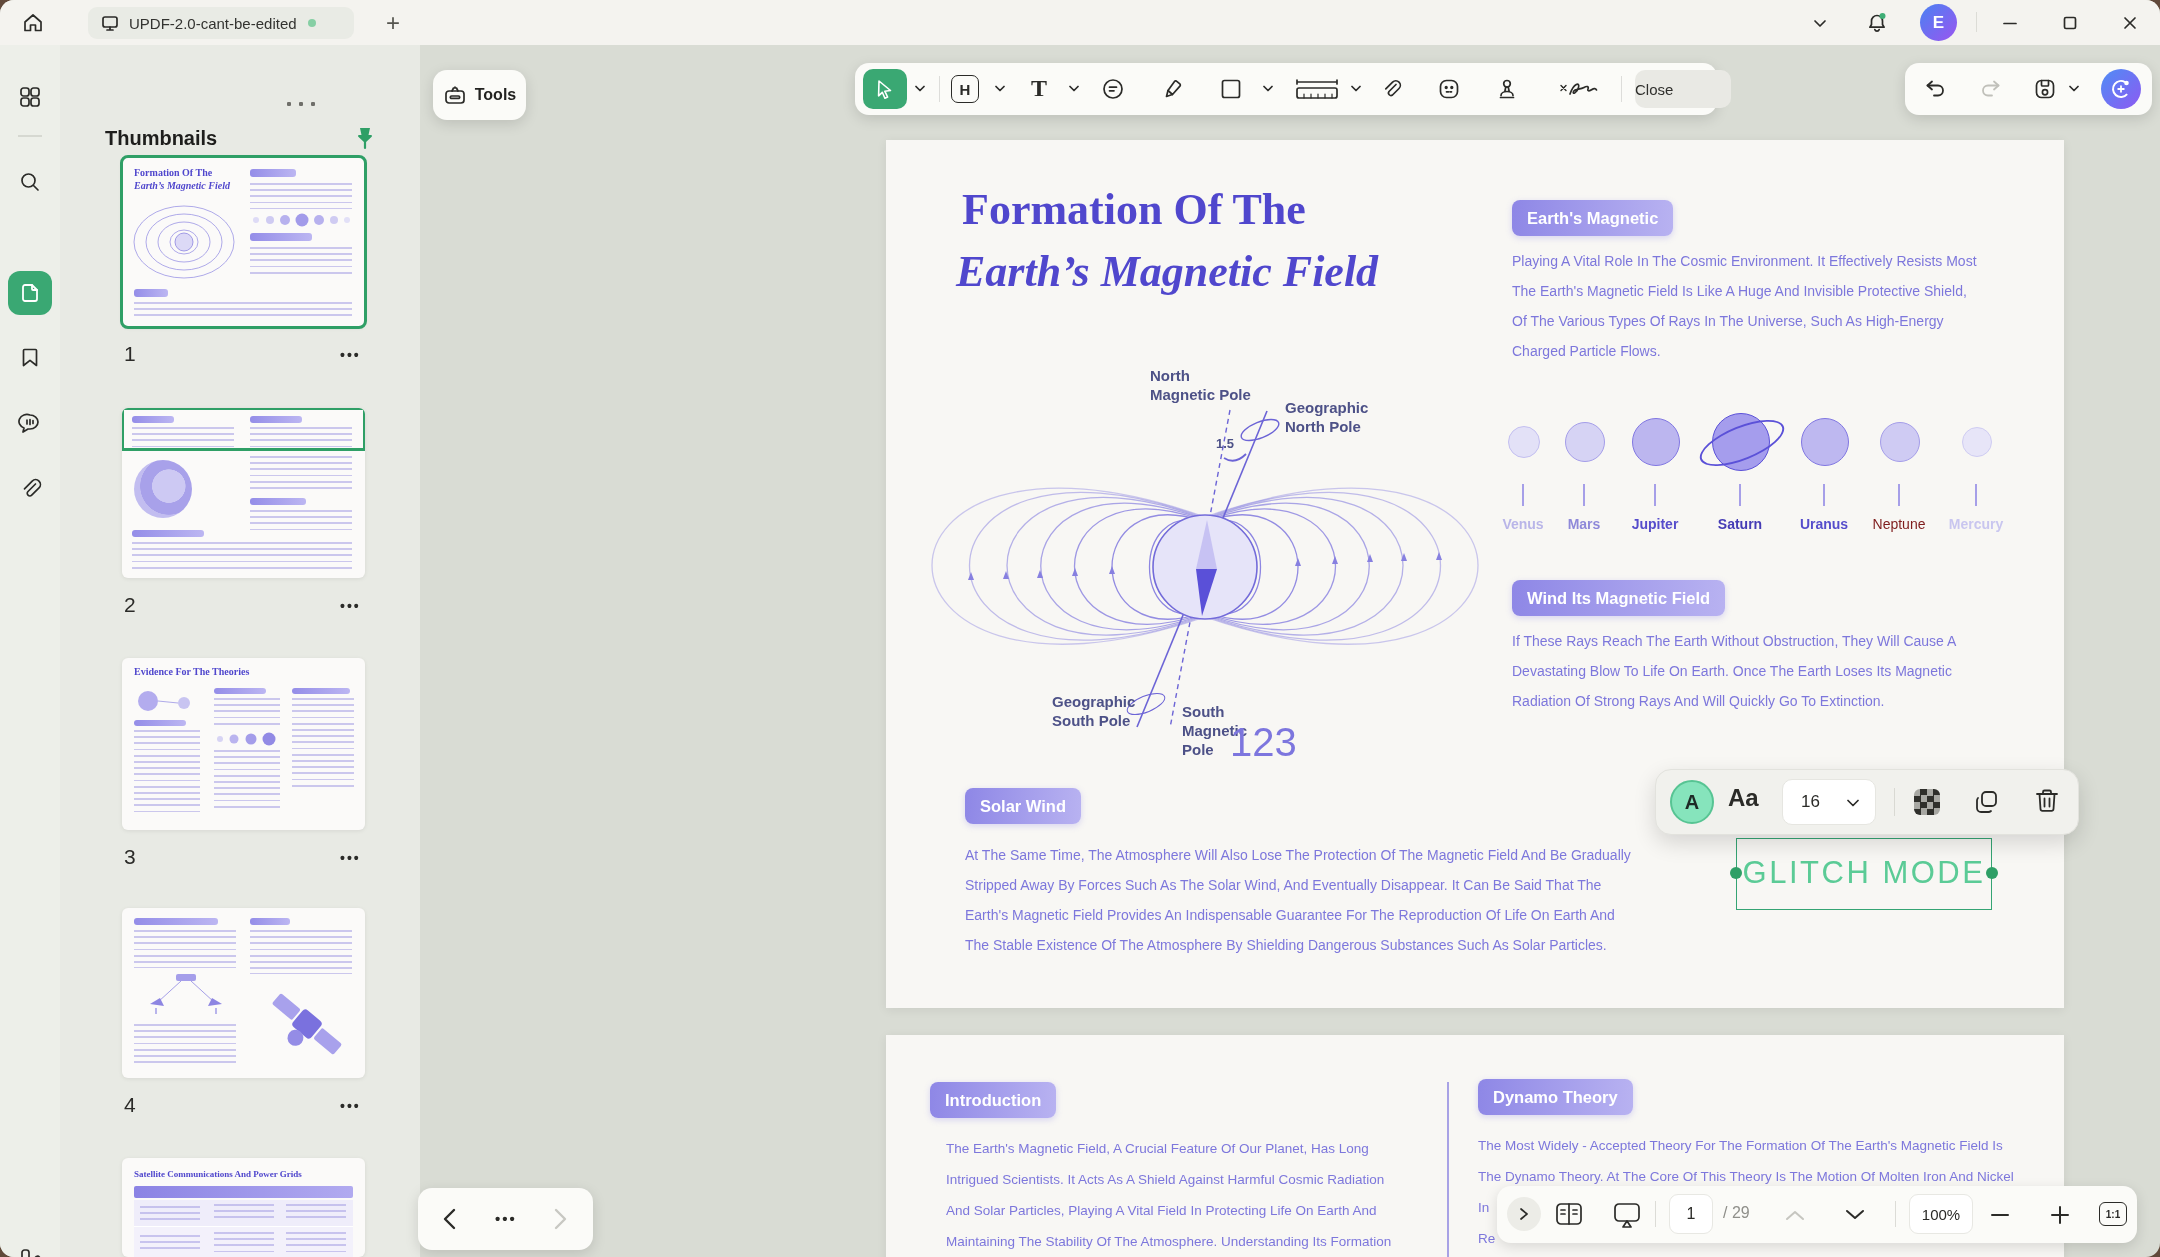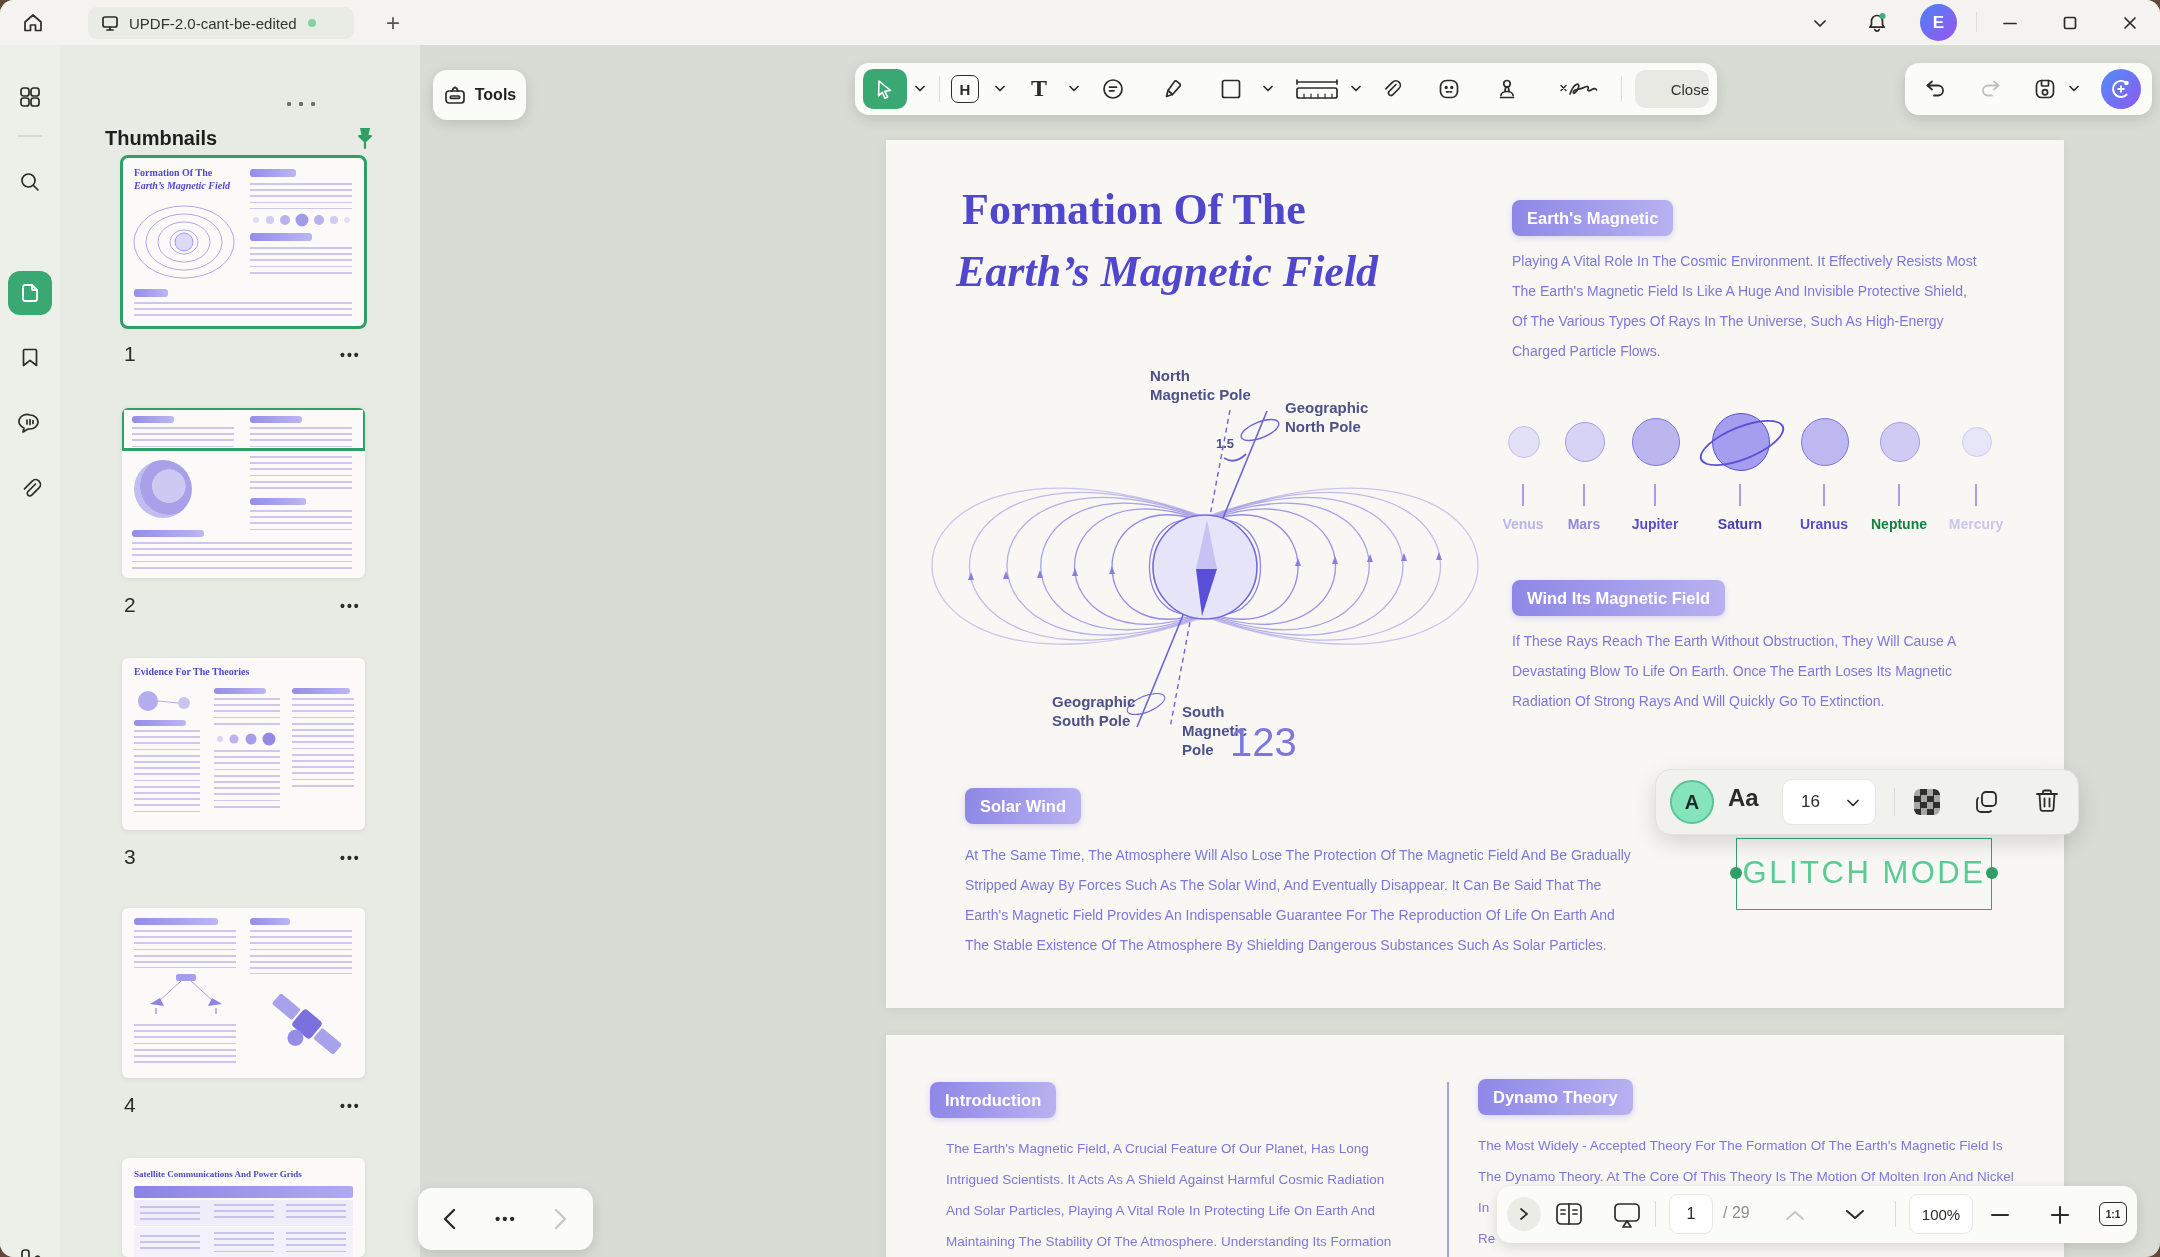--- a/index.html
+++ b/index.html
@@ -39,21 +39,21 @@
   #toolsbtn{position:absolute;left:433px;top:70px;width:93px;height:50px;display:flex;align-items:center;justify-content:center;gap:8px;}
   #toolsbtn span{font-size:16px;font-weight:700;color:#222220;}
   #toolbar{position:absolute;left:855px;top:63px;width:862px;height:52px;}
   #rtoolbar{position:absolute;left:1905px;top:63px;width:247px;height:52px;}
   .tbit{position:absolute;top:14px;width:24px;height:24px;}
   .tbchev{position:absolute;top:22px;width:10px;height:8px;}
   .tbdiv{position:absolute;top:13px;width:1px;height:26px;background:#dddddA;}
   .selbtn{position:absolute;left:8px;top:6px;width:44px;height:40px;background:#3aa873;border-radius:10px;display:flex;align-items:center;justify-content:center;}
   .hbox{position:absolute;width:26px;height:26px;border:1.8px solid #2b2b28;border-radius:7px;top:12px;display:flex;align-items:center;justify-content:center;font-size:15px;font-weight:700;color:#2b2b28;}
   .tglyph{position:absolute;top:12px;font-size:21px;font-weight:700;color:#2b2b28;}
-  .closebtn{position:absolute;left:780px;top:7px;width:74px;height:38px;background:#e9e9e4;border-radius:10px;display:flex;align-items:center;justify-content:flex-end;font-size:15px;color:#2f2f2c;}
+  .closebtn{position:absolute;left:780px;top:7px;width:96px;height:38px;background:#e9e9e4;border-radius:10px;display:flex;align-items:center;justify-content:flex-start;font-size:15px;color:#2f2f2c;}
   .aibtn{position:absolute;left:196px;top:6px;width:40px;height:40px;border-radius:50%;background:linear-gradient(135deg,#4f8df5,#8d5af2);display:flex;align-items:center;justify-content:center;}
 
   
   .page{position:absolute;left:886px;width:1178px;background:#f8f7f4;box-shadow:0 2px 10px rgba(0,0,0,.07);}
   .doc-title1{position:absolute;left:76px;top:44px;font-family:"Liberation Serif",serif;font-weight:700;font-size:44px;color:#5047cd;}
   .doc-title2{position:absolute;left:70px;top:106px;font-family:"Liberation Serif",serif;font-style:italic;font-weight:700;font-size:44px;color:#5047cd;}
   .badge{position:absolute;height:26px;padding:5px 15px;border-radius:8px;background:linear-gradient(93deg,#8e87e6,#b8b2f1);color:#fff;font-weight:700;font-size:16.5px;line-height:26px;box-shadow:0 2px 6px rgba(120,110,230,.25);white-space:nowrap;}
   .para{position:absolute;}
   .para .bl{font-size:14px;color:#7d77dc;height:30px;line-height:30px;white-space:nowrap;}
   .para2 .bl{font-size:13.5px;height:31px;line-height:31px;}
@@ -511,21 +511,21 @@
       <div class="ptick" style="left:768px"></div>
       <div class="ptick" style="left:853px"></div>
       <div class="ptick" style="left:937px"></div>
       <div class="ptick" style="left:1012px"></div>
       <div class="ptick" style="left:1089px"></div>
       <div class="plab" style="left:592px;color:#b9b5e8;font-weight:600">Venus</div>
       <div class="plab" style="left:653px;color:#8f89d9;font-weight:700">Mars</div>
       <div class="plab" style="left:724px;color:#564dcb;font-weight:700">Jupiter</div>
       <div class="plab" style="left:809px;color:#453cb5;font-weight:800">Saturn</div>
       <div class="plab" style="left:893px;color:#564dcb;font-weight:700">Uranus</div>
-      <div class="plab" style="left:968px;color:#15803d;font-weight:700">Neptune</div>
+      <div class="plab" style="left:968px;color:#7f1d1d;font-weight:400">Neptune</div>
       <div class="plab" style="left:1045px;color:#c9c6ef;font-weight:600">Mercury</div>
     </div>
 
     <div class="badge" style="left:626px;top:440px">Wind Its Magnetic Field</div>
     <div class="para" style="left:626px;top:486px">
         <div class="bl">If These Rays Reach The Earth Without Obstruction, They Will Cause A</div>
         <div class="bl">Devastating Blow To Life On Earth. Once The Earth Loses Its Magnetic</div>
         <div class="bl">Radiation Of Strong Rays And Will Quickly Go To Extinction.</div>
       </div>
 
@@ -536,21 +536,21 @@
         <div class="bl">Earth's Magnetic Field Provides An Indispensable Guarantee For The Reproduction Of Life On Earth And</div>
         <div class="bl">The Stable Existence Of The Atmosphere By Shielding Dangerous Substances Such As Solar Particles.</div>
       </div>
   </div>
 
   <div class="page" style="top:1035px;height:240px">
     <div class="badge" style="left:44px;top:47px">Introduction</div>
     <div class="para para2" style="left:60px;top:98px">
         <div class="bl">The Earth's Magnetic Field, A Crucial Feature Of Our Planet, Has Long</div>
         <div class="bl">Intrigued Scientists. It Acts As A Shield Against Harmful Cosmic Radiation</div>
-        <div class="bl">And Solar Particles, Playing A Vital Role In Protecting Life On Earth And</div>
+        <div class="bl">And Solar Particles, Playing A Vital Field In Protecting Life On Earth And</div>
         <div class="bl">Maintaining The Stability Of The Atmosphere. Understanding Its Formation</div>
       </div>
     <div class="pgdivider" style="left:561px;top:47px;height:190px"></div>
     <div class="badge" style="left:592px;top:44px">Dynamo Theory</div>
     <div class="para para2" style="left:592px;top:95px">
         <div class="bl">The Most Widely - Accepted Theory For The Formation Of The Earth's Magnetic Field Is</div>
         <div class="bl">The Dynamo Theory. At The Core Of This Theory Is The Motion Of Molten Iron And Nickel</div>
         <div class="bl">In</div>
         <div class="bl">Re</div>
       </div>

